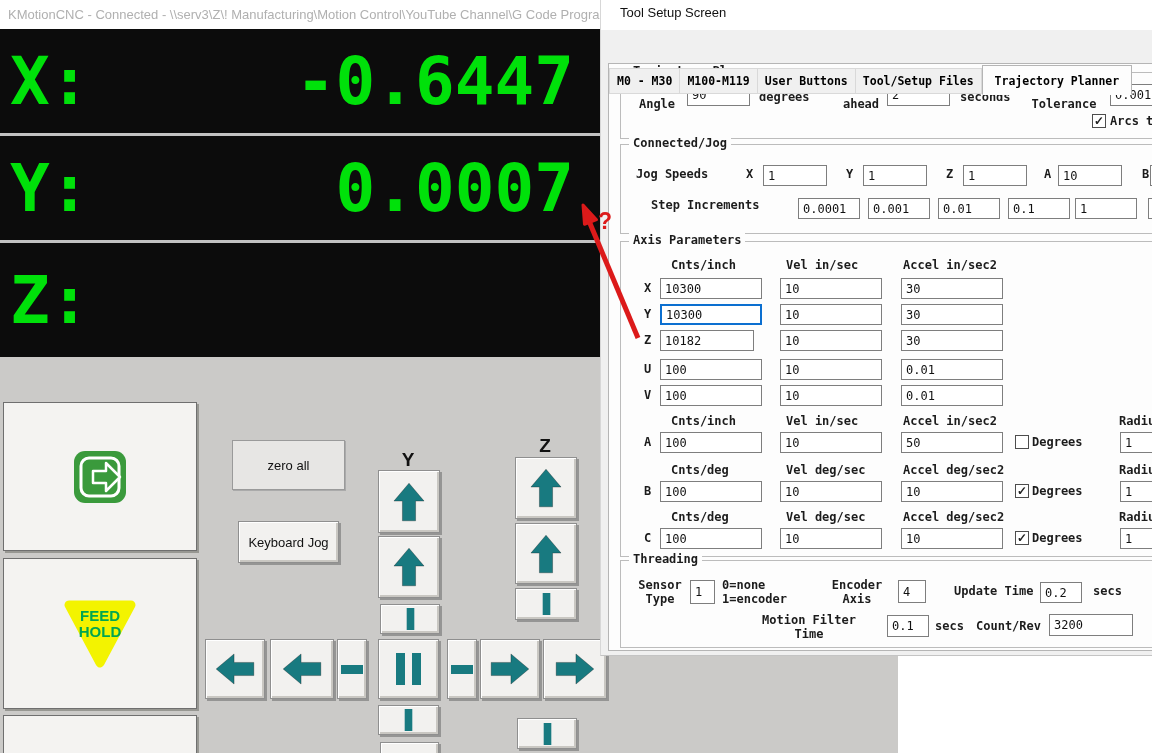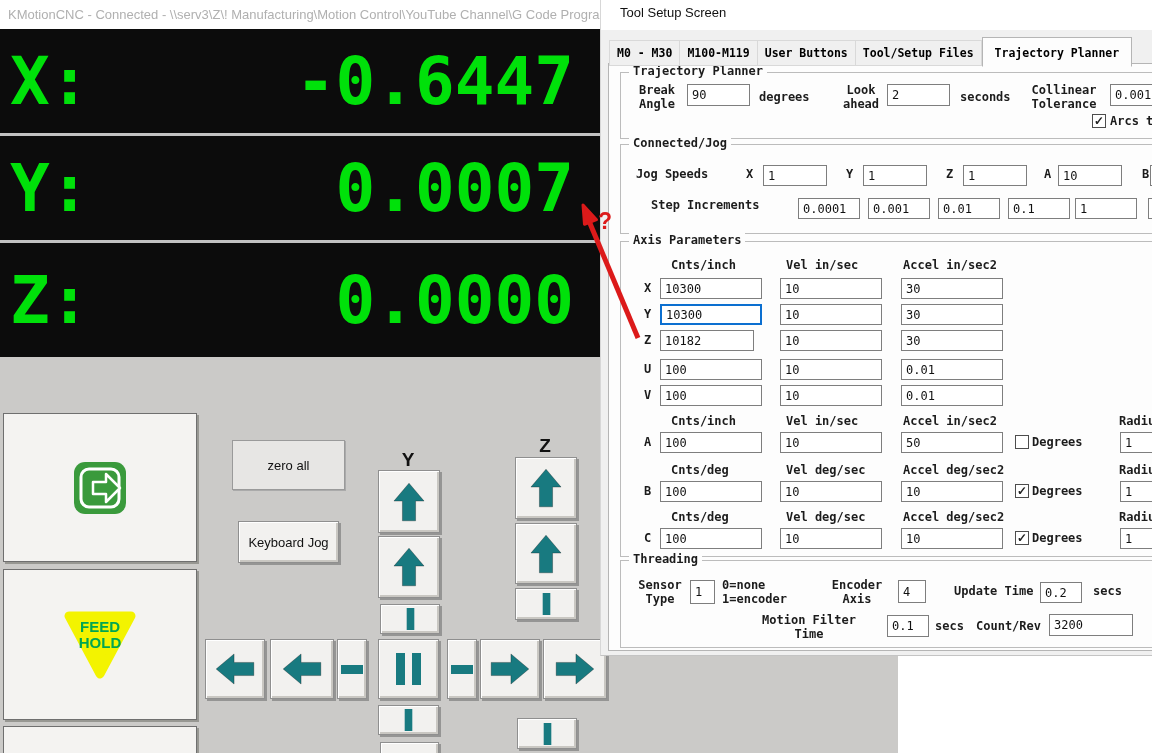--- a/index.html
+++ b/index.html
@@ -23,37 +23,37 @@
                  overflow:hidden;box-sizing:border-box;}
   .dro{left:0;top:29px;width:600px;height:328px;background:#0c0c0c;}
   .dro-row{left:0;width:100%;display:flex;justify-content:space-between;align-items:center;
            box-sizing:border-box;padding:0 26px 0 10px;
            font-family:"DejaVu Sans Mono","Liberation Mono",monospace;font-weight:bold;
            font-size:66px;color:#00e10a;}
   .dro-sep{left:0;width:100%;height:3px;background:#c2c2c2;}
   
   .jog-panel{left:0;top:357px;width:898px;height:396px;background:#cbcac8;}
   .bigbtn{background:#f4f3f1;border:1px solid #6f6f6f;box-shadow:2px 2px 0 #979792;
-          display:flex;align-items:center;justify-content:center;margin-top:11px;}
+          display:flex;align-items:center;justify-content:center;}
   .flatbtn{background:#e7e6e4;border:1px solid #9a9a9a;box-shadow:1px 1px 0 #aaa;
            display:flex;align-items:center;justify-content:center;
            font:13px "Liberation Sans",sans-serif;color:#111;margin-top:36px;}
   .push{background:#f2f1ef;border:1px solid #8f8f8f;
         box-shadow:2px 2px 0 rgba(105,105,105,.55), inset 1px 1px 0 #ffffff, inset -2px -2px 0 #c9c7c2;
         display:flex;align-items:center;justify-content:center;
         font:13px "Liberation Sans",sans-serif;color:#111;}
   .axlbl{font:bold 19px "Liberation Sans",sans-serif;color:#111;text-align:center;}
   
   .tool-window{left:600px;top:0;width:552px;height:656px;background:#f0f0f0;
                border-left:1px solid #d7d7d7;border-bottom:1px solid #c4c4c4;box-sizing:border-box;}
   .tool-titlebar{left:0;top:0;width:100%;height:30px;background:#ffffff;color:#111;
                  font-size:13px;line-height:26px;padding-left:19px;box-sizing:border-box;}
   .tabs{left:8px;top:37px;display:flex;align-items:flex-end;z-index:3;}
   .tab{font:bold 11.5px "DejaVu Sans Mono","Liberation Mono",monospace;color:#000;
-       padding:5px 7px 5px;background:#f0f0f0;border:1px solid #d9d9d9;border-left:none;white-space:nowrap;}
+       padding:5px 7px 5px;background:#f0f0f0;border:1px solid #d9d9d9;border-left:none;white-space:nowrap;margin-top:28px;}
   .tab:first-child{border-left:1px solid #d9d9d9;}
   .tab.active{background:#fdfdfd;border:1px solid #b5b5b5;border-bottom:1px solid #fdfdfd;
               padding:8px 12px 6px;margin-bottom:-1px;z-index:4;position:relative;}
   .page{left:7px;top:63px;width:545px;height:588px;background:#fdfdfd;
         border:1px solid #b5b5b5;border-right:none;box-sizing:border-box;}
   .hdr{font:bold 12px "DejaVu Sans Mono","Liberation Mono",monospace;color:#1c1c1c;white-space:nowrap;}
   
   .annot-q{color:#dc1a1a;font:bold 23px "Liberation Sans",sans-serif;z-index:60;}
   svg.overlay{z-index:55;pointer-events:none;}
 </style>
@@ -70,21 +70,20 @@
       <span>-0.6447</span>
     </div>
     <div class="abs dro-sep" style="top:104px;"></div>
     <div class="abs dro-row" style="top:107px;height:104px;">
       <span>Y:</span>
       <span>0.0007</span>
     </div>
     <div class="abs dro-sep" style="top:211px;"></div>
     <div class="abs dro-row" style="top:214px;height:114px;">
       <span>Z:</span>
-      <span>0.0000</span>
     </div>
   </div>
 
   <div class="abs jog-panel">
 
     <div class="abs bigbtn" style="left:3px;top:45px;width:192px;height:147px;">
       <svg width="54" height="54" viewBox="0 0 54 54">
         <rect x="1" y="1" width="52" height="52" rx="11" fill="#3a9a3c"></rect>
         <rect x="8" y="8" width="38" height="38" rx="8" fill="none" stroke="#ffffff" stroke-width="3"></rect>
         <path d="M20 21 L33 21 L33 13 L47 27 L33 41 L33 33 L20 33 Z" fill="#3a9a3c" stroke="#ffffff" stroke-width="2.5" stroke-linejoin="round"></path>

